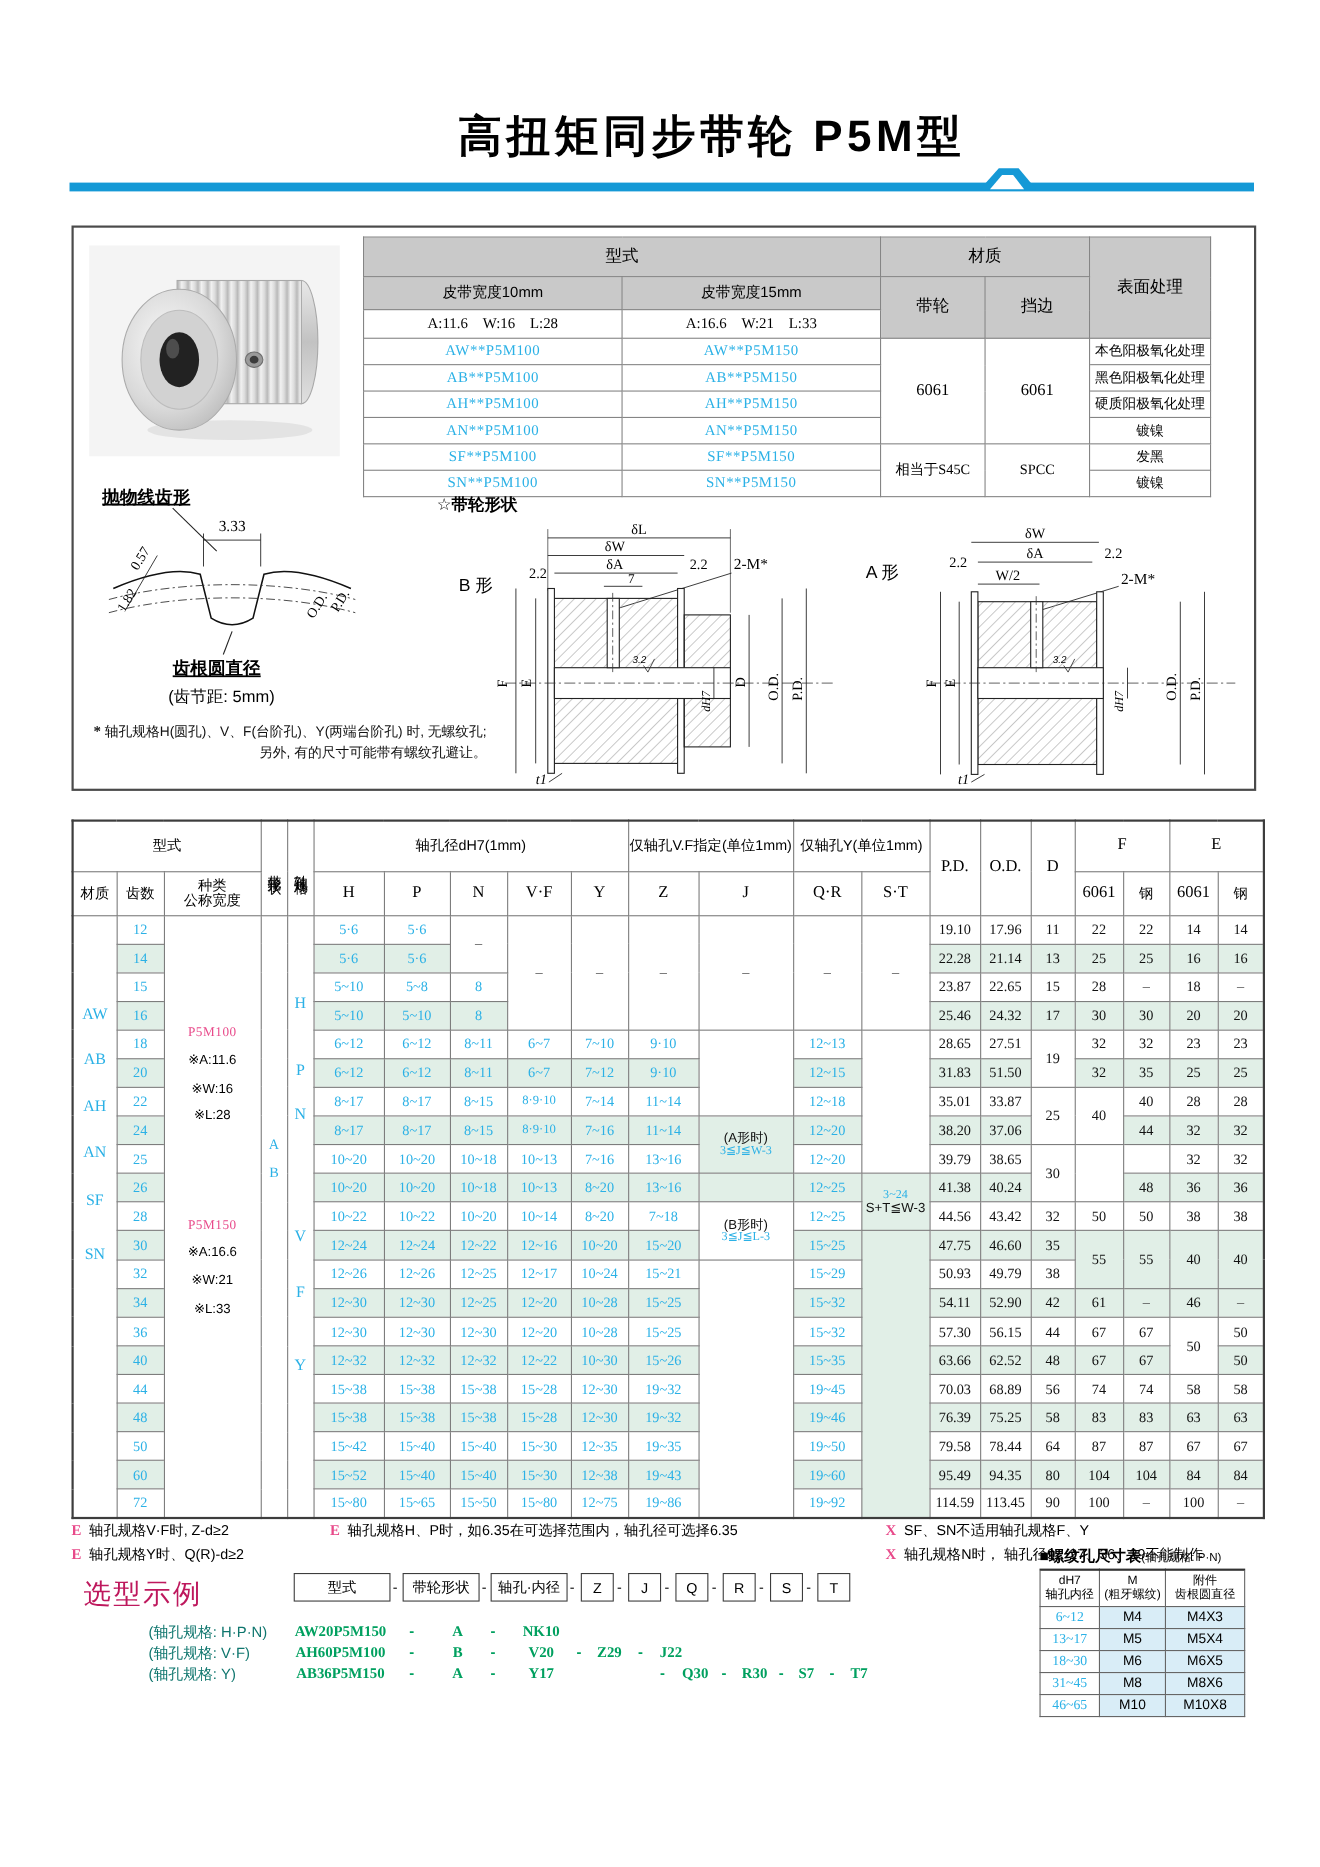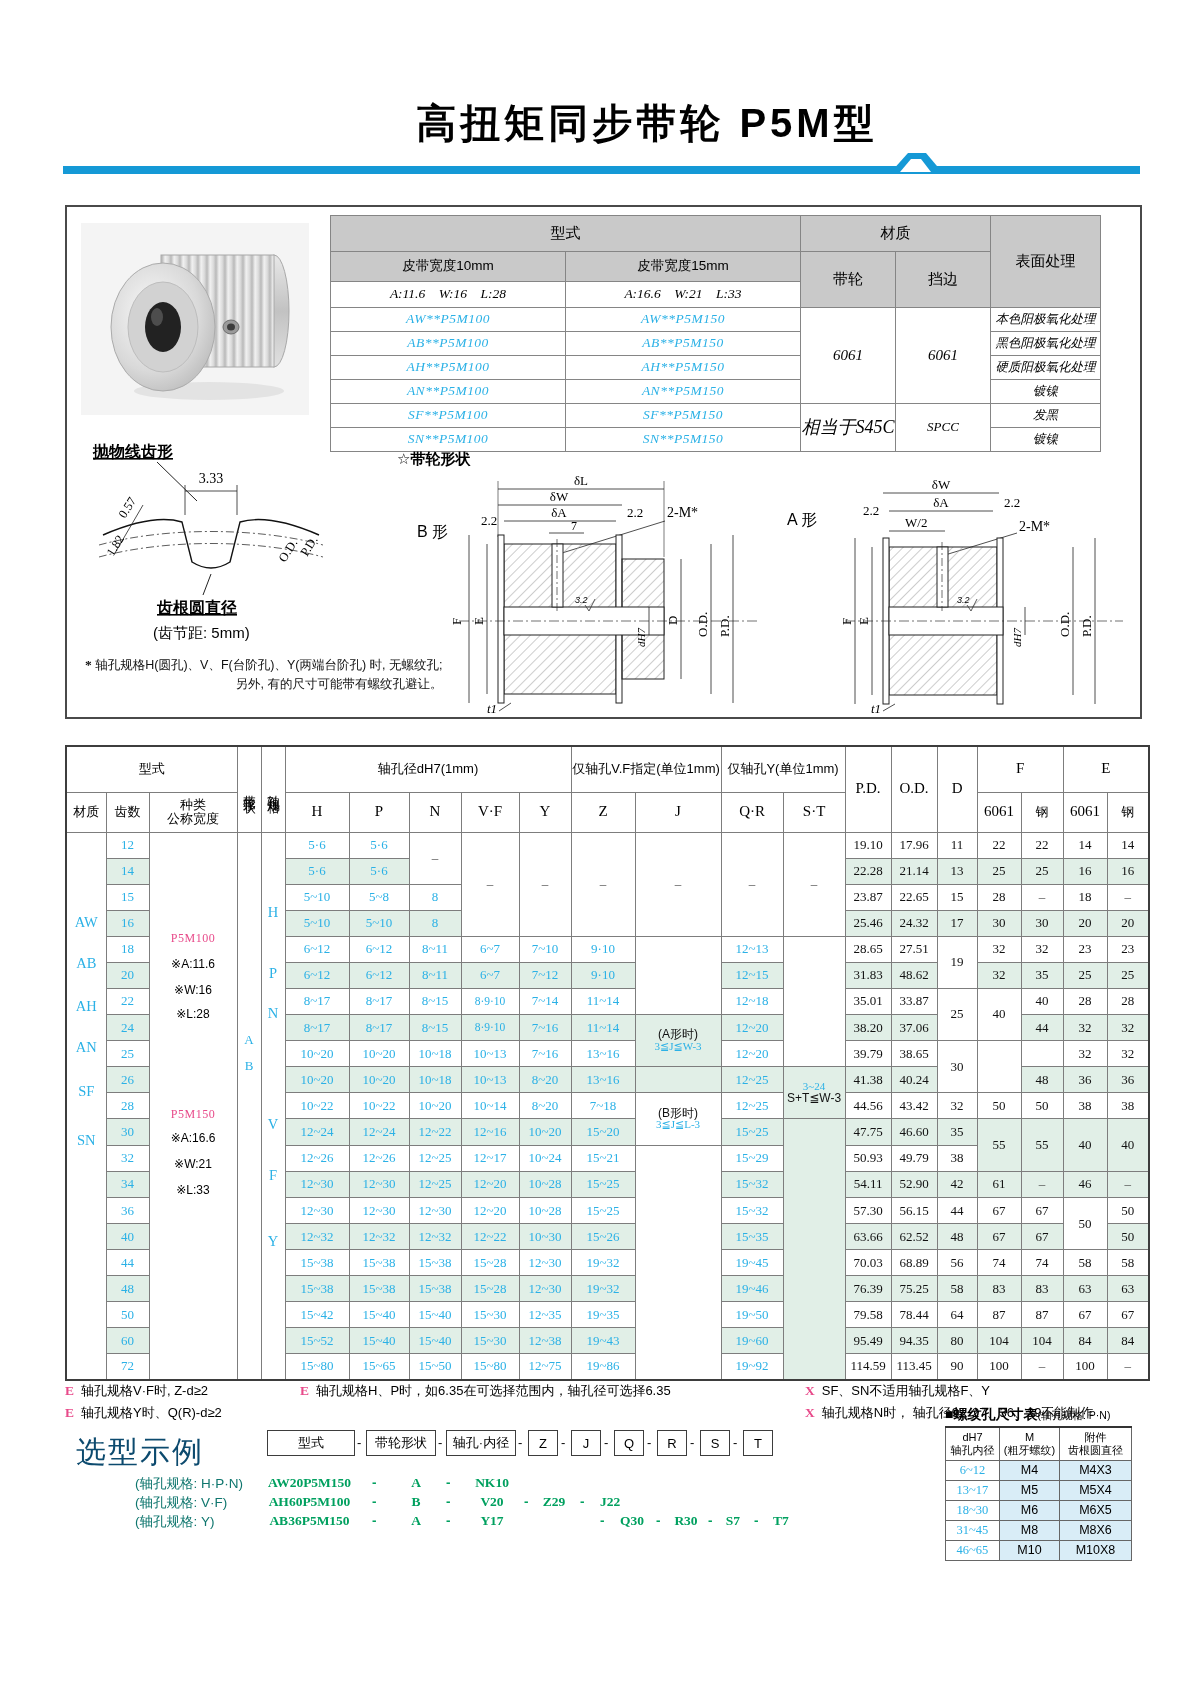--- a/index.html
+++ b/index.html
@@ -8,21 +8,21 @@
   .abs{position:absolute;}
   
   .page-title{top:96px;left:0;width:100%;text-align:center;font-size:40px;font-weight:700;letter-spacing:4px;padding-left:47px;}
   
   .upper-box{left:65px;top:205px;width:1073px;height:510px;border:2px solid #4a4a4a;}
   
   .tt{border-collapse:collapse;table-layout:fixed;width:770px;}
   .tt th,.tt td{border:1px solid #858585;text-align:center;vertical-align:middle;padding:0;line-height:1.1;}
   .tt th{background:#c9c9c9;font-weight:normal;font-size:15px;}
   .tt .sub{font-size:13.5px;}
-  .tt td{font-size:13px;background:#fff;font-style:italic;}
+  .tt td{font-size:13px;background:#fff;}
   .tt .model{color:#2bb1e6;font-family:"Liberation Serif","DejaVu Serif",serif;font-size:13.5px;letter-spacing:.5px;}
   .tt .mat{font-family:"Liberation Serif","DejaVu Serif",serif;font-size:15px;}
   .tt .dims{font-family:"Liberation Serif","DejaVu Serif",serif;font-size:13.5px;white-space:pre;}
   .tt .surf{font-size:12.5px;}
   
   svg text{font-family:"Liberation Sans","DejaVu Sans",sans-serif;}
   .dim{font-family:"Liberation Serif","DejaVu Serif",serif;}
   .note-star{left:18px;top:448px;font-size:12.5px;line-height:1.5;color:#111;text-align:right;}
   .shape-note{left:330px;top:243px;font-size:15px;font-weight:600;}
   
@@ -47,21 +47,21 @@
   .k-lab{font-size:12px;}
   .pk{color:#e84a8a;font-family:"Liberation Serif","DejaVu Serif",serif;letter-spacing:.5px;}
   .jt{font-size:12px;color:#111;}
   .jf{font-size:11px;color:#2bb1e6;font-family:"Liberation Serif","DejaVu Serif",serif;}
   
   .notes{top:1382px;left:0;width:1200px;font-size:13px;}
   .note-line{display:flex;gap:7px;margin-bottom:4px;align-items:baseline;}
   .mark{color:#e84a8a;font-weight:700;font-family:"Liberation Serif","DejaVu Serif",serif;font-size:13.5px;}
   
   .sel{top:1420px;left:0;width:1200px;height:130px;}
-  .sel-title{position:absolute;left:76px;top:12px;font-size:30px;color:#0c4a6e;letter-spacing:2px;}
+  .sel-title{position:absolute;left:76px;top:12px;font-size:25px;color:#be185d;letter-spacing:2px;}
   .fbox{position:absolute;top:10px;height:24px;border:1.5px solid #3d3d3d;background:#fff;
         font-size:13px;display:flex;align-items:center;justify-content:center;}
   .fdash{position:absolute;top:10px;height:24px;display:flex;align-items:center;font-size:13px;}
   .ex-label{position:absolute;font-size:13.5px;color:#0f766e;white-space:nowrap;}
   .ex-part{position:absolute;color:#00a05f;font-size:13.5px;font-weight:600;text-align:center;white-space:nowrap;
            font-family:"Liberation Serif","DejaVu Serif",serif;}
   .ex-dash{position:absolute;color:#00a05f;font-size:13.5px;font-weight:600;}
   
   .scr{left:945px;top:1406px;width:188px;}
   .scr-title{font-size:14px;font-weight:700;}
@@ -161,21 +161,21 @@
         <td class="surf">硬质阳极氧化处理</td>
       </tr>
       <tr style="height:24px">
         <td class="model">AN**P5M100</td>
         <td class="model">AN**P5M150</td>
         <td class="surf">镀镍</td>
       </tr>
       <tr style="height:24px">
         <td class="model">SF**P5M100</td>
         <td class="model">SF**P5M150</td>
-        <td class="mat" rowspan="2" style="font-size:18px">相当于S45C</td>
+        <td class="mat" rowspan="2" style="font-size:13px">相当于S45C</td>
         <td class="mat" rowspan="2" style="font-size:13px">SPCC</td>
         <td class="surf">发黑</td>
       </tr>
       <tr style="height:24px">
         <td class="model">SN**P5M100</td>
         <td class="model">SN**P5M150</td>
         <td class="surf">镀镍</td>
       </tr>
     </tbody>
       </table>
@@ -475,21 +475,21 @@
       <tr>
         <td class="cy">20</td>
         <td class="cy">6~12</td>
         <td class="cy">6~12</td>
         <td class="cy">8~11</td>
         <td class="cy">6~7</td>
         <td class="cy">7~12</td>
         <td class="cy">9·10</td>
         <td class="cy">12~15</td>
         <td class="num">31.83</td>
-        <td class="num">48.62</td>
+        <td class="num">51.50</td>
         <td class="num">32</td>
         <td class="num">35</td>
         <td class="num">25</td>
         <td class="num">25</td>
       </tr>
       <tr>
         <td class="cy">22</td>
         <td class="cy">8~17</td>
         <td class="cy">8~17</td>
         <td class="cy">8~15</td>

